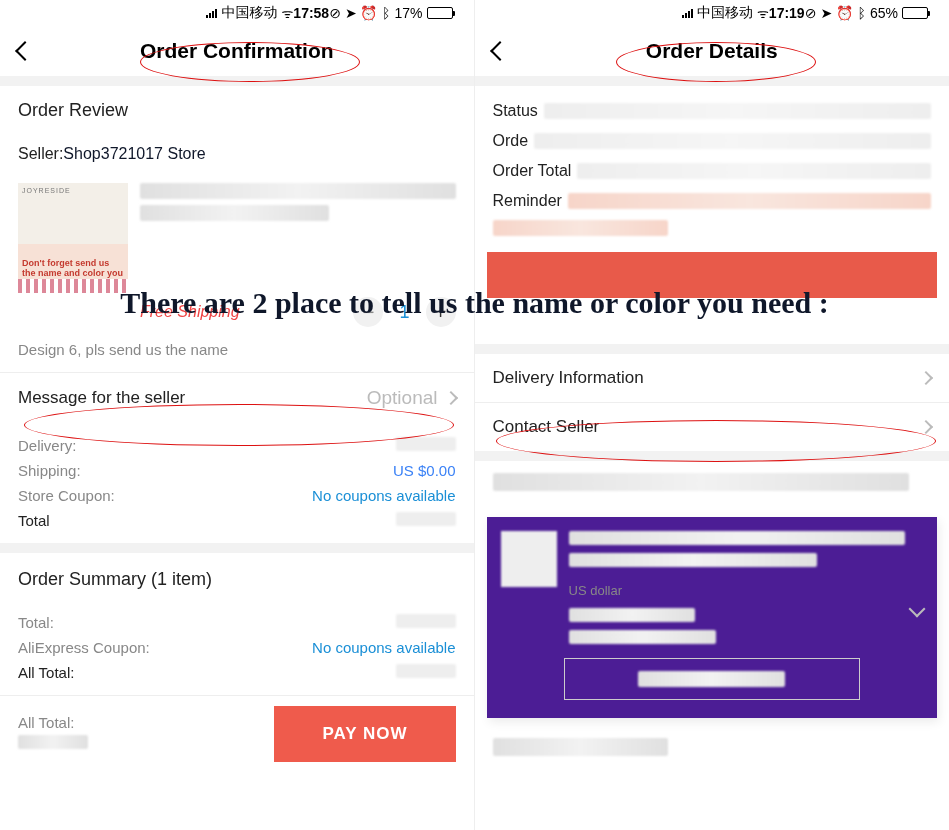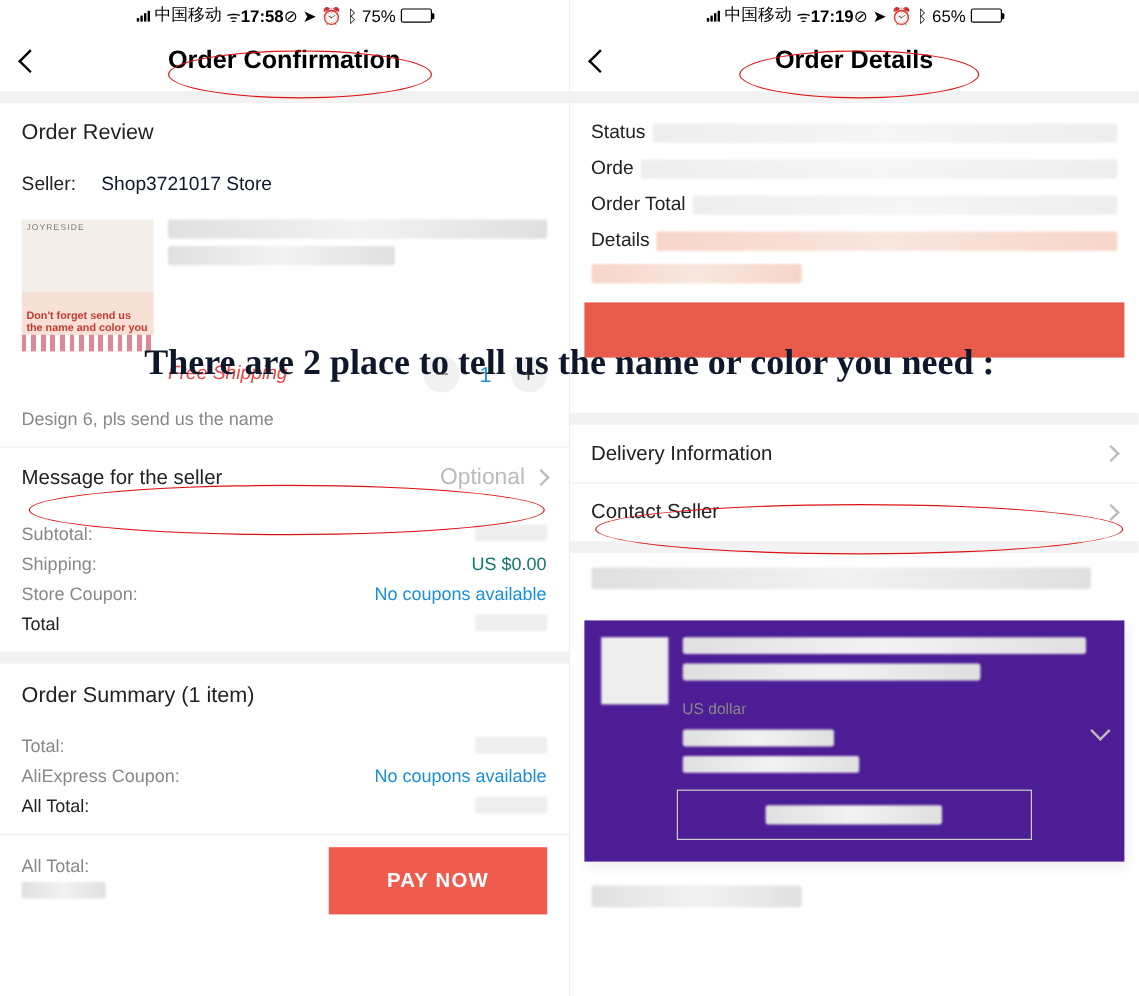--- a/index.html
+++ b/index.html
@@ -25,21 +25,21 @@
     flex-direction: column;
     border-right: 1px solid #eee;
   }
   .phone:last-child { border-right: none; }
 
   
   .status-bar {
     height: 26px;
     display: flex;
     align-items: center;
-    justify-content: center;
+    justify-content: flex-end;
     padding: 0 21px;
     font-size: 14px;
     font-weight: 500;
     color: #000;
   }
   .status-left, .status-right { display: flex; align-items: center; gap: 4px; }
   .status-center { font-weight: 600; }
 
   .signal-bars { display: inline-flex; align-items: flex-end; gap: 1px; height: 10px; }
   .signal-bars span { width: 2px; background: #000; }
@@ -84,21 +84,21 @@
     color: #000;
   }
 
   
   .thick-sep { height: 10px; background: #f2f2f2; }
   .thin-sep { height: 1px; background: #eee; }
 
   .section { padding: 14px 18px; }
   .section-title { font-size: 18px; color: #222; font-weight: 500; }
 
-  .seller-row { padding: 10px 18px 14px; font-size: 16px; color: #222; display:flex; gap:21px;}
+  .seller-row { padding: 10px 18px 14px; font-size: 16px; color: #222; display:flex; gap:0;}
   .seller-label { color:#222; }
   .seller-name { color:#0f172a; }
 
   .product-row {
     display: flex; gap: 12px; padding: 6px 18px 4px; align-items:flex-start;
   }
   .product-thumb {
     width: 110px; height: 110px;
     background: linear-gradient(180deg,#f3efe8 0%, #f3efe8 55%, #f7e1d6 55%, #f7e1d6 100%);
     position: relative; overflow:hidden;
@@ -141,21 +141,21 @@
     display:flex; align-items:center; justify-content:space-between;
     padding: 14px 18px; font-size:17px; color:#222; cursor:pointer;
     border-top:1px solid #eee;
   }
   .row-nav .hint { color:#bbb; font-size:19px; }
   .chev-right { width:10px; height:10px; border-top:2px solid #bbb; border-right:2px solid #bbb; transform:rotate(45deg); margin-left:8px;}
   .row-nav .right { display:flex; align-items:center; }
 
   .totals { padding: 10px 18px; }
   .tot-row { display:flex; justify-content:space-between; font-size:15px; color:#888; padding:4px 0;}
-  .tot-row .val { color:#0f766e; }
+  .tot-row .val { color:#3b82f6; }
   .tot-row.link .val { color:#1a8fd6; }
   .tot-row.strong { color:#222; }
   .tot-row .blur-val { width:60px; height:14px; background:#eee; filter:blur(1px); border-radius:2px;}
 
   .summary-title { padding: 16px 18px 10px; font-size:18px; color:#222; }
 
   .pay-bar {
     display:flex; align-items:center; justify-content:space-between;
     padding: 10px 18px 0;
   }
@@ -228,21 +228,21 @@
           </span>
         <span>中国移动</span>
         <span class="wifi-icon">ᯤ</span>
       </div>
       <div class="status-center">17:58</div>
       <div class="status-right">
         <span>⊘</span>
         <span>➤</span>
         <span>⏰</span>
         <span>ᛒ</span>
-        <span>75%</span>
+        <span>17%</span>
         <span class="battery"><span class="fill" style="width:67%"></span></span>
       </div>
     </div>
 
     <div class="nav-header">
       <div class="back-chevron"></div>
       <div class="nav-title">Order Confirmation</div>
     </div>
 
     <div class="thick-sep"></div>
@@ -282,21 +282,21 @@
     <div class="row-nav">
       <span>Message for the seller</span>
       <span class="right">
         <span class="hint">Optional</span>
         <span class="chev-right"></span>
       </span>
     </div>
 
     <div class="totals">
       <div class="tot-row">
-          <span>Subtotal:</span>
+          <span>Delivery:</span>
           <span class="blur-val"></span>
         </div>
       <div class="tot-row">
           <span>Shipping:</span>
           <span class="val">US $0.00</span>
         </div>
       <div class="tot-row link">
           <span>Store Coupon:</span>
           <span class="val">No coupons available</span>
         </div>
@@ -375,21 +375,21 @@
         </div>
       <div class="kv-row">
           <span class="k">Orde</span>
           <span class="blur"></span>
         </div>
       <div class="kv-row">
           <span class="k">Order Total</span>
           <span class="blur"></span>
         </div>
       <div class="kv-row">
-          <span class="k">Details</span>
+          <span class="k">Reminder</span>
           <span class="reminder-blur" style="flex:1"></span>
         </div>
       <div class="reminder-blur" style="width:40%;margin-top:4px"></div>
     </div>
 
     <div class="red-band"></div>
 
     <div style="height:40px"></div>
     <div class="thick-sep"></div>
 

